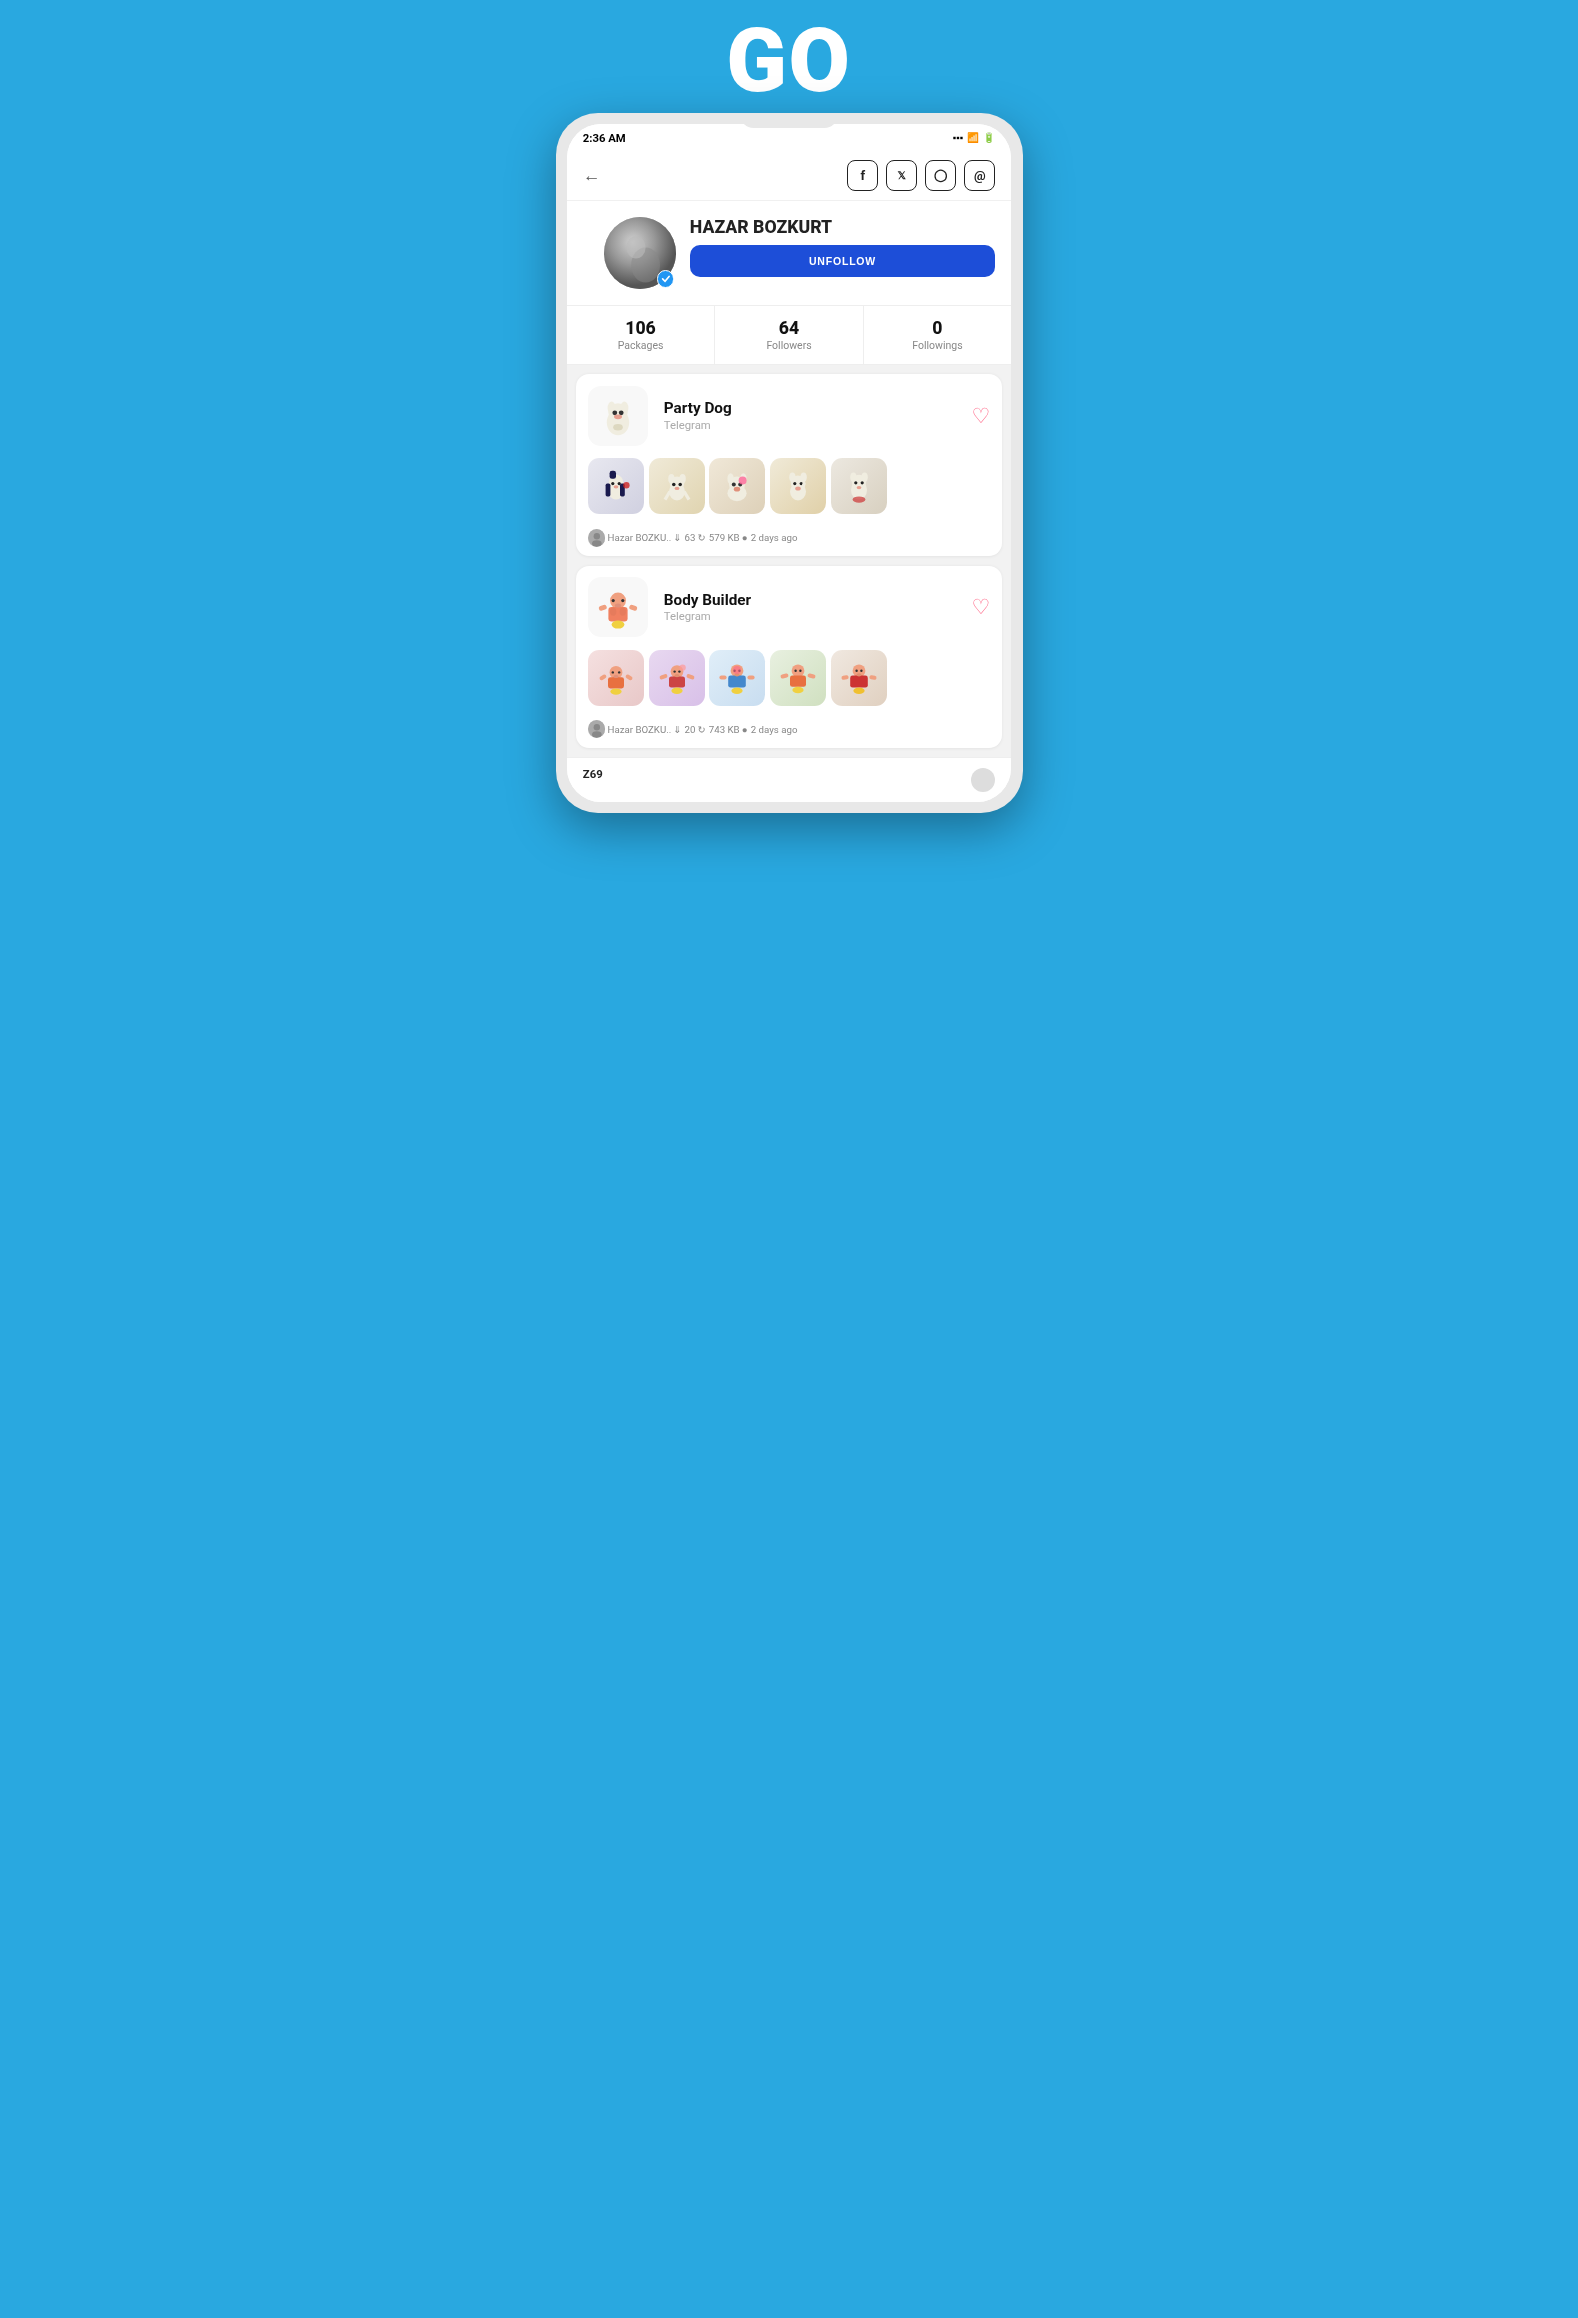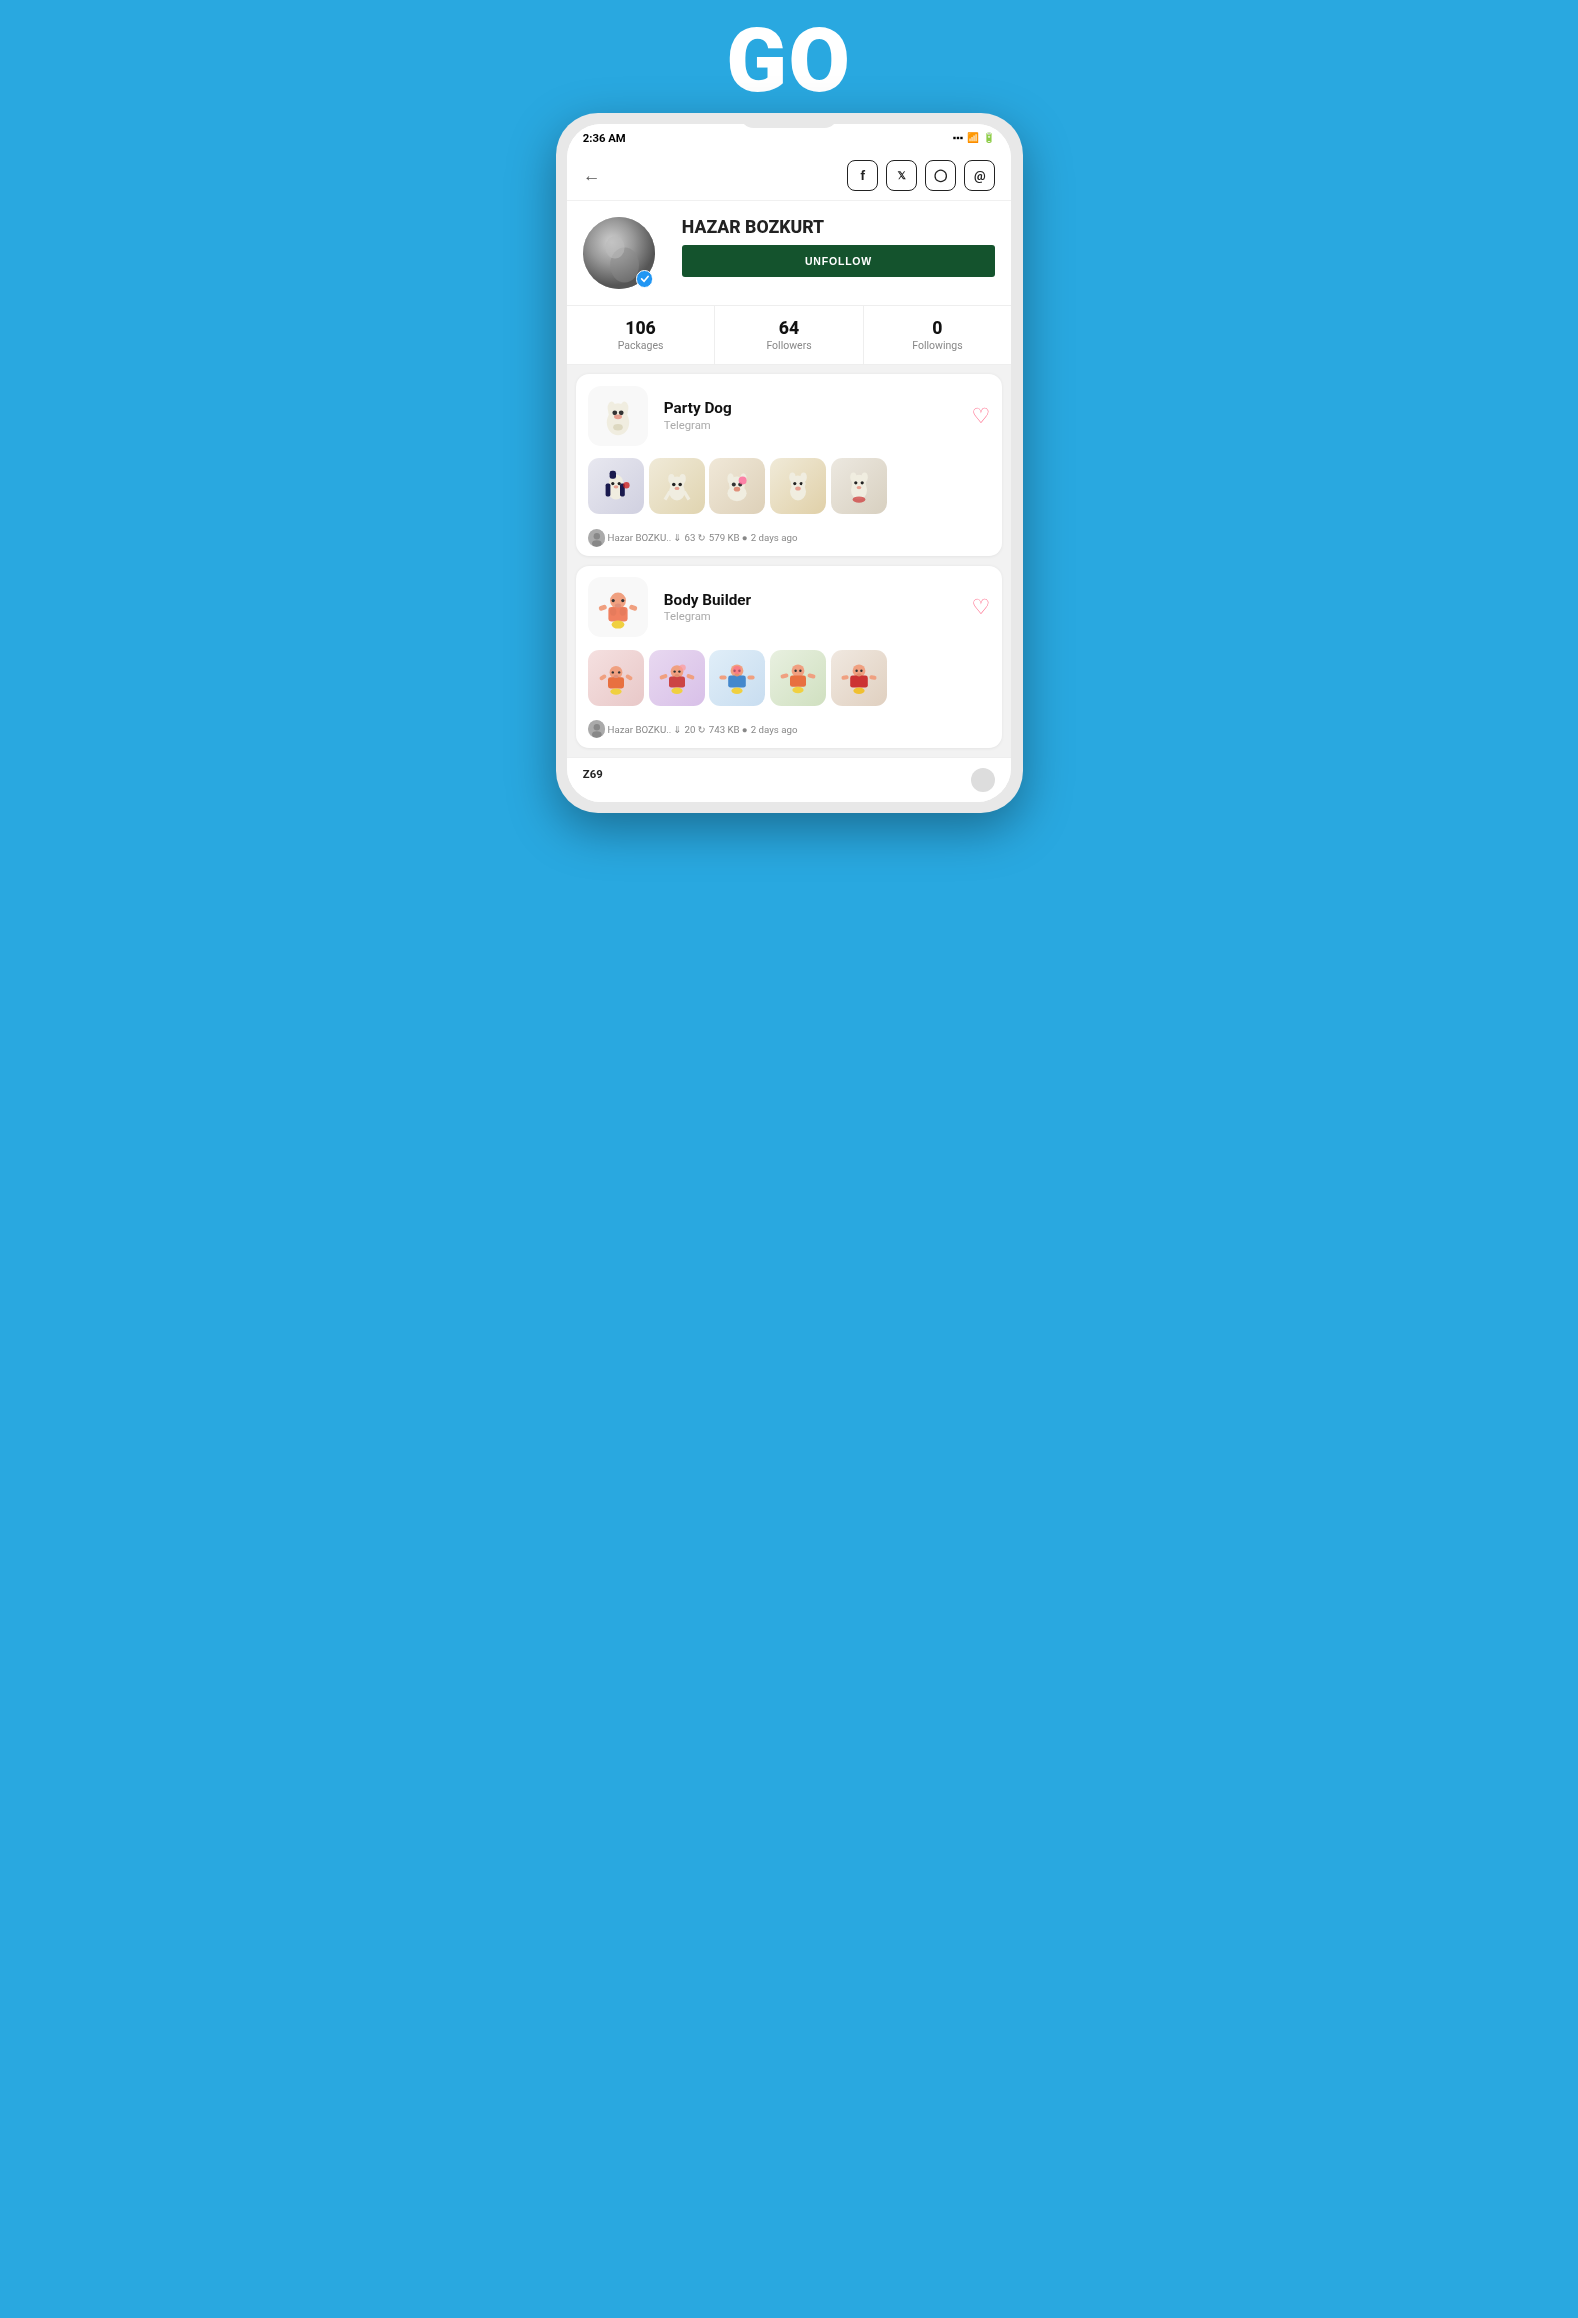--- a/index.html
+++ b/index.html
@@ -94,22 +94,23 @@
       font-size: 13px;
       font-weight: 700;
       color: #222;
       cursor: pointer;
     }
 
     .profile-section {
       padding: 16px;
       display: flex;
       align-items: flex-start;
-      gap: 27px;
+      gap: 14px;
       background: white;
+      margin-left: 21px;
     }
 
     .avatar-wrap {
       position: relative;
     }
 
     .avatar {
       width: 72px;
       height: 72px;
       border-radius: 50%;
@@ -148,29 +149,29 @@
     }
 
     .profile-name {
       font-size: 17.7px;
       font-weight: 800;
       color: #222;
       margin-bottom: 8px;
     }
 
     .unfollow-btn {
-      background: #14532d;
+      background: #1d4ed8;
       color: white;
       border: none;
       padding: 9.7px 0;
       width: 100%;
       font-size: 10.5px;
       font-weight: 700;
       letter-spacing: 0.8px;
-      border-radius: 3px;
+      border-radius: 10px;
       cursor: pointer;
       text-transform: uppercase;
     }
 
     .stats-row {
       display: flex;
       border-top: 0.8px solid #eee;
       border-bottom: 0.8px solid #eee;
       background: white;
     }

